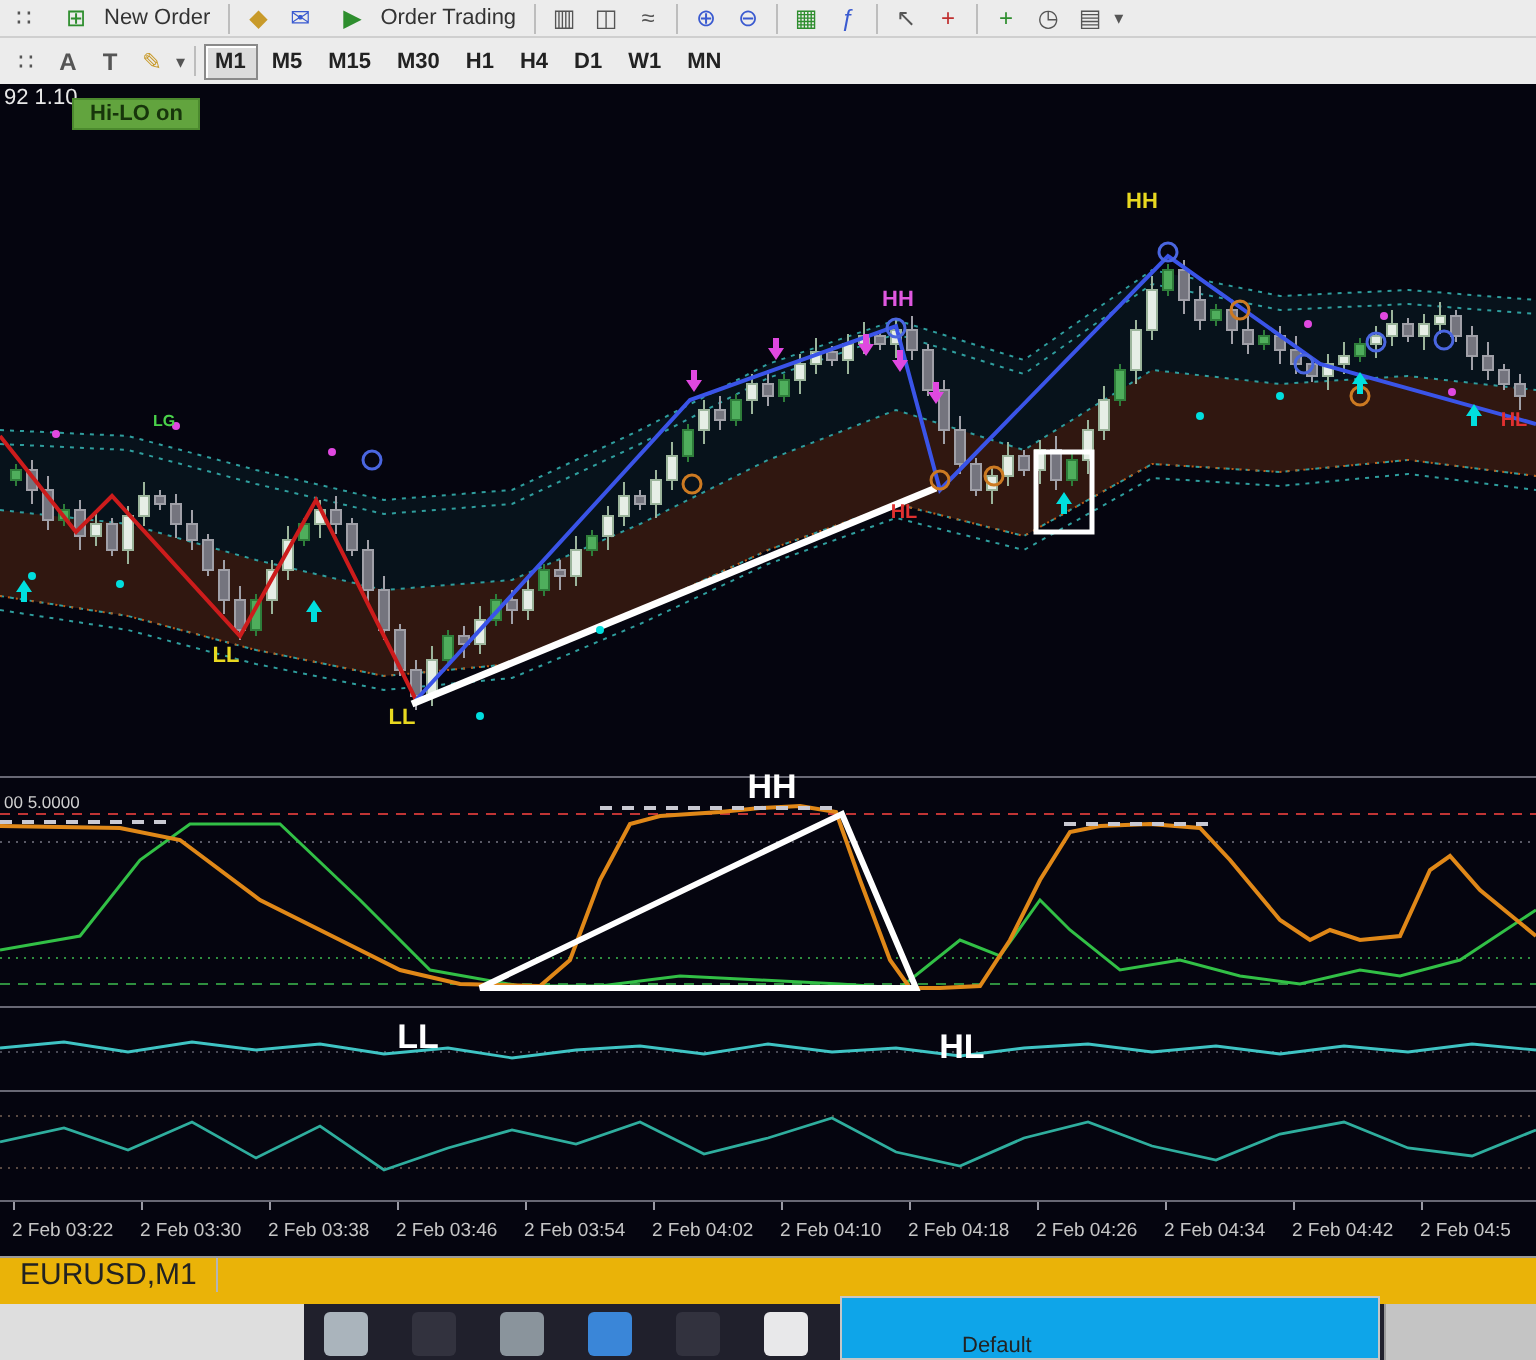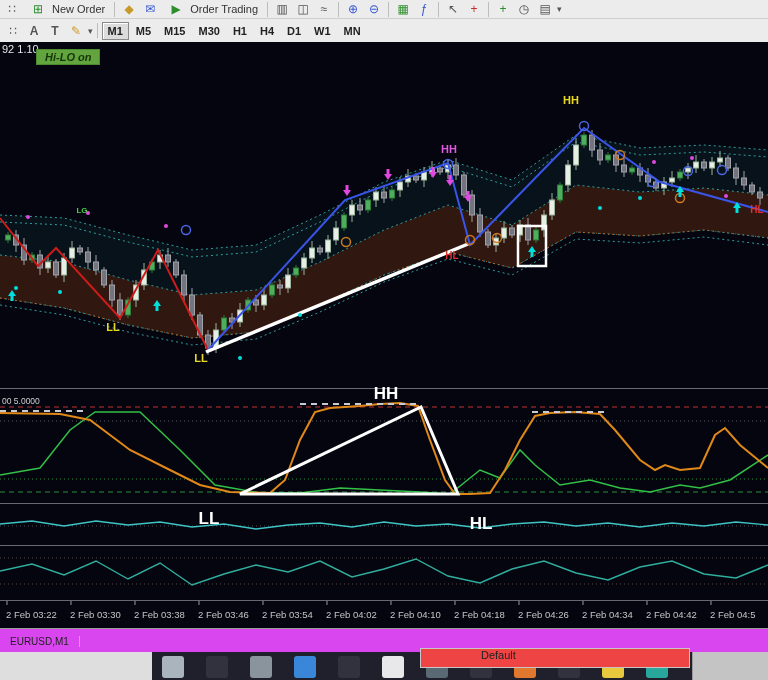--- a/index.html
+++ b/index.html
@@ -18,28 +18,28 @@
   .vsep{width:1px;height:15px;background:#bdbdbd;margin:0 3px;}
   .g{color:#2e8e2e}.b{color:#3a5ad0}.y{color:#c89a2a}.r{color:#c03030}.gy{color:#555}
   .caret{font-size:9px;color:#555;margin-left:1px;}
   .tf{padding:2px 5px;font-size:11px;font-weight:bold;color:#222;border:1px solid transparent;text-align:center;}
   .tf.active{background:#dcdcdc;border:1px solid #8a8a8a;box-shadow:inset 1px 1px 0 #fff;}
   
   .chart{position:absolute;top:42px;left:0;width:768px;height:586px;background:#05050f;}
   .chart svg{position:absolute;top:0;left:0;font-family:"Liberation Sans",sans-serif;}
   .chart-title{position:absolute;top:1px;left:2px;color:#e8e8e8;font-size:11px;}
   .hilo-badge{position:absolute;top:7px;left:36px;background:#62a43e;color:#17350b;
-       font-size:11px;font-weight:bold;padding:1px 8px;border:1px solid #4c8a2e;font-style:italic;}
+       font-size:11px;font-weight:bold;padding:1px 8px;border:1px solid #4c8a2e;}
   
-  .status{position:absolute;top:628px;left:0;right:0;height:24px;background:#d946ef;
-       border-top:1px solid #9a9a9a;font-size:10px;color:#222;display:flex;align-items:center;}
+  .status{position:absolute;top:628px;left:0;right:0;height:24px;background:#eab308;
+       border-top:1px solid #9a9a9a;font-size:15px;color:#222;display:flex;align-items:flex-start;}
   .sym-tab{display:flex;align-items:center;padding:0 10px;border-right:1px solid #b5b5b5;}
   .vline{width:1px;background:#b5b5b5;margin-left:14px;}
-  .default-box{position:absolute;left:420px;top:648px;width:270px;height:20px;background:#ef4444;
-       border:1px solid #c6c6c6;font-size:11px;color:#222;display:flex;align-items:flex-start;
+  .default-box{position:absolute;left:420px;top:648px;width:270px;height:32px;background:#0ea5e9;
+       border:1px solid #c6c6c6;font-size:11px;color:#222;display:flex;align-items:flex-end;
        padding-left:60px;z-index:5;box-sizing:border-box;}
   
   .taskbar{position:absolute;top:652px;left:0;right:0;height:28px;background:#dedede;}
   .tb-dark{position:absolute;left:152px;top:0;width:540px;height:28px;background:#20202c;
        display:flex;align-items:flex-end;gap:22px;padding:0 10px;box-sizing:border-box;}
   .tb-right{position:absolute;left:692px;top:0;right:0;height:28px;background:#c4c4c4;
        border-left:1px solid #9a9a9a;}
   .app-ico{width:22px;height:22px;border-radius:3px;margin-bottom:2px;flex:0 0 auto;}
 </style>
 </head>

